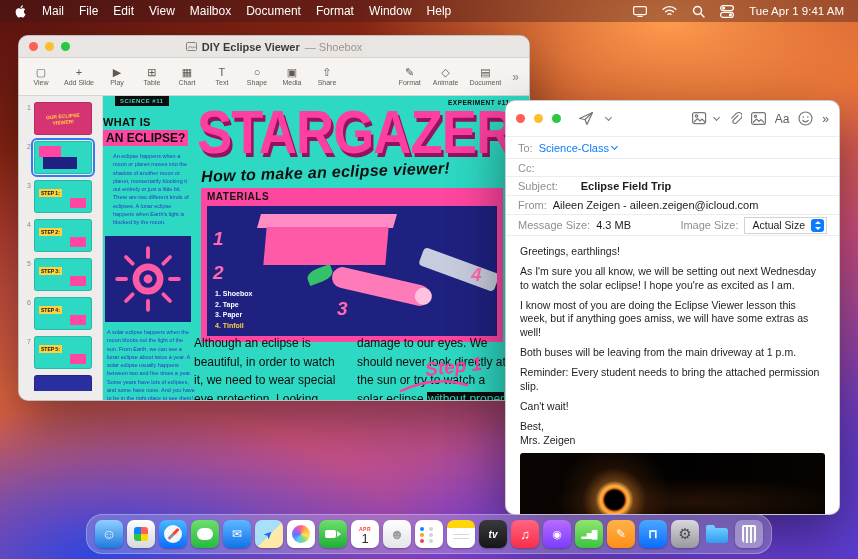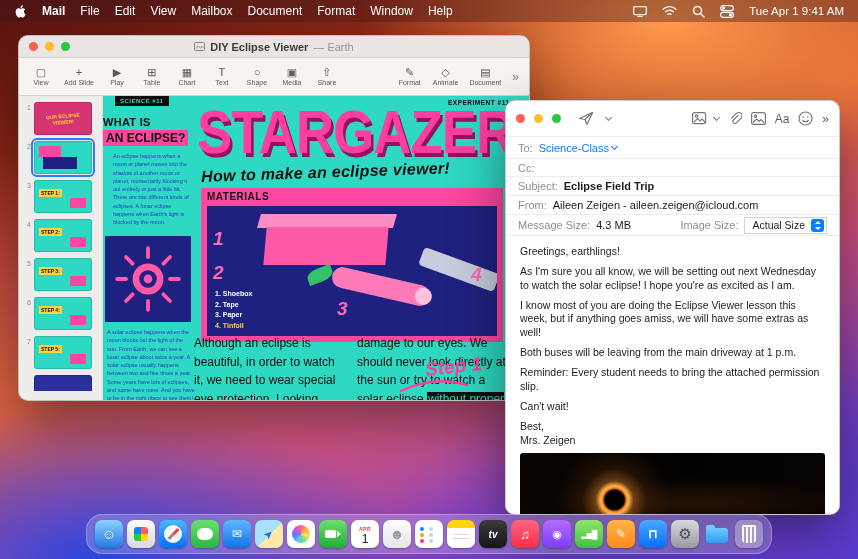--- a/index.html
+++ b/index.html
@@ -14,21 +14,21 @@
       radial-gradient(85% 55% at 42% 55%, #e05f82 0%, rgba(224,95,130,0) 70%),
       linear-gradient(160deg, #57110e 0%, #a12f17 25%, #e0662f 45%, #cf4f7e 62%, #7a3fc0 82%, #3038c0 100%);
   }
 
   
   .menu-bar { position:absolute; left:0; top:0; width:100%; height:22px;
     display:flex; align-items:center; gap:15px; padding:0 14px;
     background:rgba(60,25,30,.38); backdrop-filter:blur(18px);
     color:#fff; font-size:12px; z-index:50; }
   .menu-bar .mi { cursor:default; white-space:nowrap; }
-  .menu-bar .bold { font-weight:700; }
+  .menu-bar .bold { font-weight:400; }
   .menu-bar .spacer { flex:1; }
   .menu-bar .clock { font-size:11.5px; }
   .mb-icon { display:flex; align-items:center; }
 
   
   .window { position:absolute; border-radius:10px; box-shadow:0 22px 55px rgba(0,0,0,.45);
     border:1px solid rgba(0,0,0,.2); overflow:hidden; }
   .tl { width:9px; height:9px; border-radius:50%; }
   .tl.red{background:#ff5f57} .tl.yel{background:#febc2e} .tl.grn{background:#28c840}
   .chev { width:5px; height:5px; border-right:1.5px solid currentColor; border-bottom:1.5px solid currentColor;
@@ -108,21 +108,21 @@
 
   
   .mail { left:505px; top:100px; width:335px; height:415px; background:#ffffff; z-index:20; }
   .mail-toolbar { height:36px; display:flex; align-items:center; gap:9px; padding:0 10px; border-bottom:1px solid #ececec; color:#76767b; }
   .mail-toolbar .sp { flex:1; }
   .mt-text { font-size:12px; color:#5f5f64; }
   .mail-row { display:flex; align-items:center; padding:0 12px; border-bottom:1px solid #ececec; font-size:11px; }
   .mail-row .lab { color:#8e8e93; margin-right:6px; white-space:nowrap; }
   .row-to { height:22px; }
   .row-cc { height:18px; }
-  .row-subj { height:19px; }
+  .row-subj { height:19px;gap:17px; }
   .row-from { height:19px; }
   .row-size { height:21px; }
   .to-token { color:#0b7bff; font-weight:500; display:flex; align-items:center; }
   .subj-val { color:#1d1d1f; font-weight:700; }
   .from-val { color:#1d1d1f; }
   .size-val { color:#1d1d1f; margin-right:auto; }
   .popup { display:flex; align-items:center; gap:0; border:1px solid #d2d2d6; border-radius:0;
     padding:1px 2px 1px 7px; font-size:10.5px; color:#1d1d1f; background:#fff; }
   .popup .updown { width:13px; height:13px; background:#0a7cff; border-radius:3px; margin-left:6px; position:relative; }
   .popup .updown::before { content:""; position:absolute; left:3.5px; top:2px;
@@ -249,21 +249,21 @@
     <div class="kn-titlebar">
       <span class="tl red"></span>
       <span class="tl yel"></span>
       <span class="tl grn"></span>
       <span class="kn-title">
         <svg width="11" height="9" viewBox="0 0 11 9" fill="none" stroke="#8a847f" stroke-width="1">
             <rect x="0.5" y="0.5" width="10" height="8" rx="1"></rect>
             <path d="M2 6.5l2.4-2.4 2 2 1.6-1.6 1.5 1.5"></path>
           </svg>
         <span class="t-main">DIY Eclipse Viewer</span>
-        <span class="t-edited">— Earth</span>
+        <span class="t-edited">— Shoebox</span>
       </span>
     </div>
     <div class="kn-toolbar">
       <span class="kn-btn">
           <span class="g">▢</span>
           <span class="l">View</span>
         </span>
       <span class="kn-btn">
           <span class="g">+</span>
           <span class="l">Add Slide</span>

